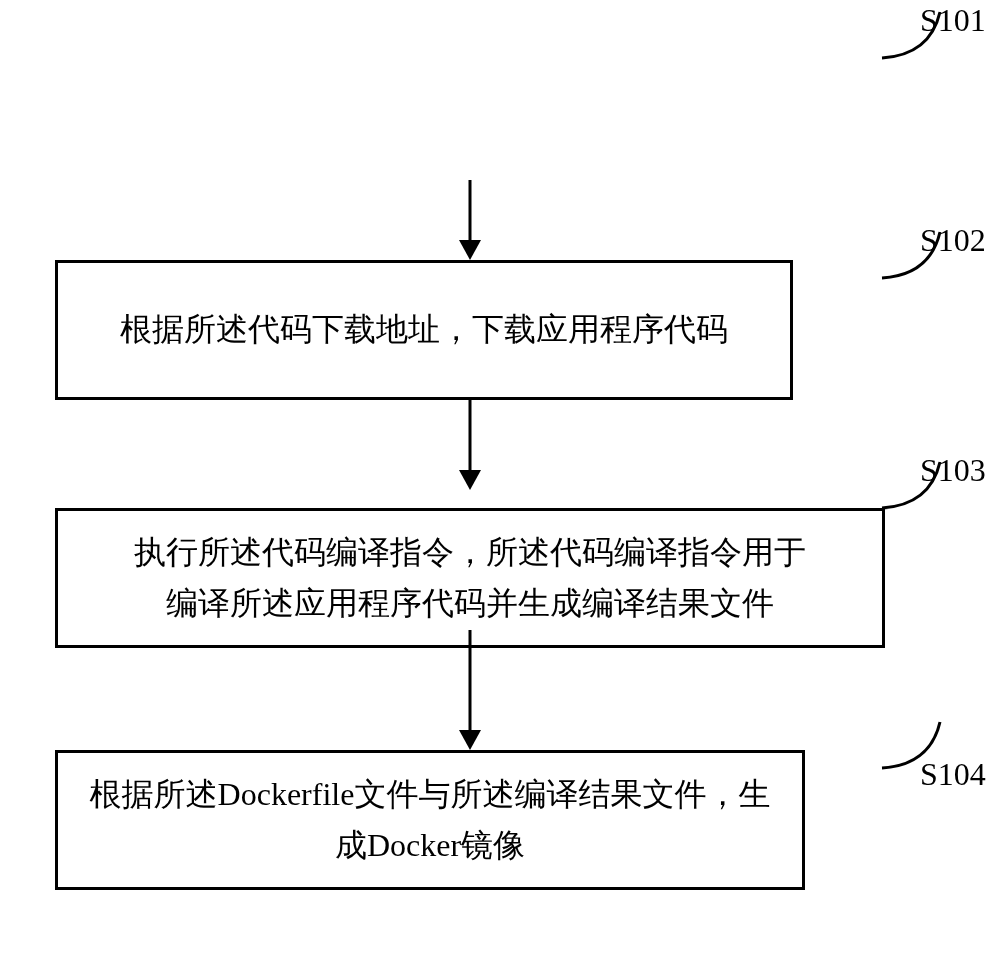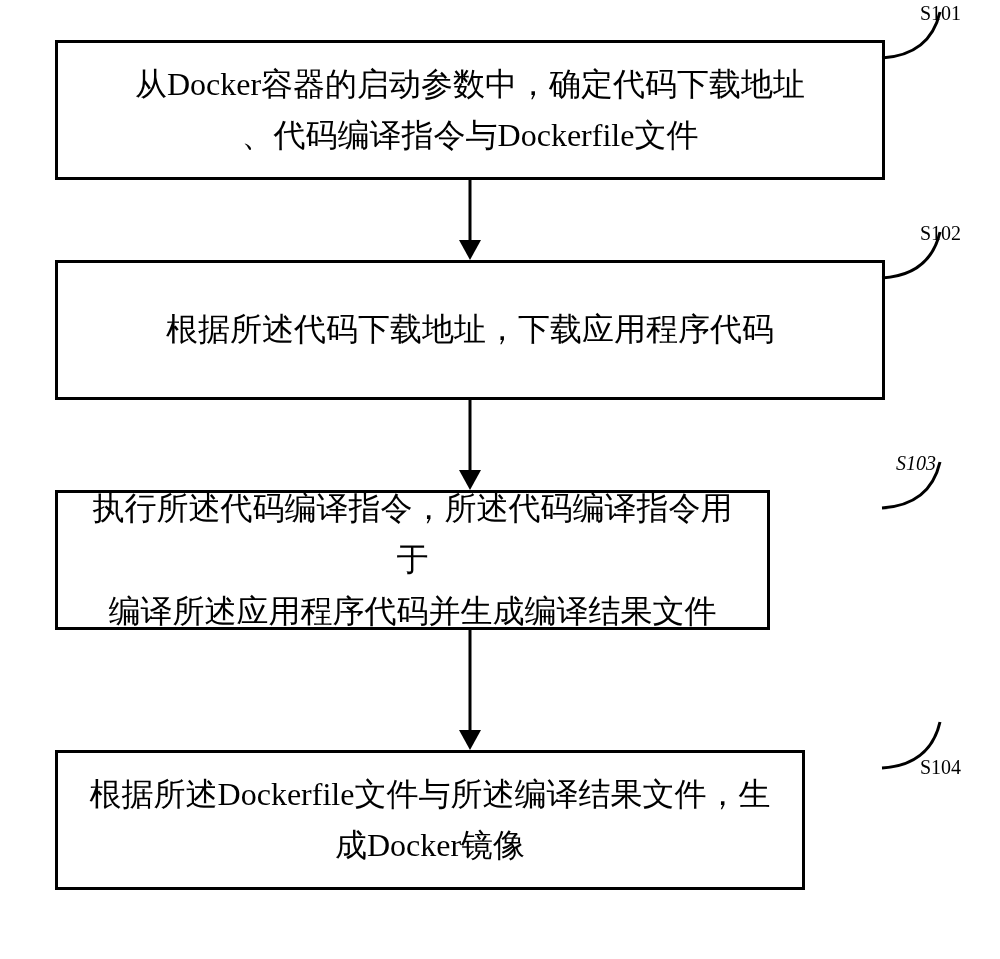--- a/index.html
+++ b/index.html
@@ -24,21 +24,21 @@
     padding: 10px 20px;
     line-height: 1.6;
   }
   .step-text {
     font-size: 32px;
     color: #000;
     white-space: pre-line;
   }
   .label {
     position: absolute;
-    font-size: 20px;
+    font-size: 32px;
     color: #000;
     font-family: "Times New Roman", serif;
   }
   .arrow-vert {
     position: absolute;
     width: 0;
   }
   .arrow-line {
     position: absolute;
     left: 50%;
@@ -66,61 +66,57 @@
     width: 100%;
     height: 100%;
     display: block;
   }
 </style>
 </head>
 <body>
 
 <div class="canvas">
 
-  <div class="step" style="left:55px; top:40px; width:830px; height:140px;">
-    <div class="step-text">从Docker容器的启动参数中，确定代码下载地址
-、代码编译指令与Dockerfile文件</div>
-  </div>
   <div class="swoosh" style="left:880px; top:10px;">
     <svg viewBox="0 0 70 50">
         <path d="M2 48 Q 50 45 60 2" stroke="#000" stroke-width="3" fill="none"></path>
       </svg>
   </div>
   <div class="label" style="left:920px; top:2px;">S101</div>
 
   <div class="arrow-vert" style="left:470px; top:180px; height:80px;">
     <div class="arrow-line" style="height:60px;"></div>
     <div class="arrow-head" style="top:60px;"></div>
   </div>
 
-  <div class="step" style="left:55px; top:260px; width:830px; height:140px;">
+  <div class="step" style="left:55px; top:260px; width:738px; height:140px;">
     <div class="step-text">根据所述代码下载地址，下载应用程序代码</div>
   </div>
   <div class="swoosh" style="left:880px; top:230px;">
     <svg viewBox="0 0 70 50">
         <path d="M2 48 Q 50 45 60 2" stroke="#000" stroke-width="3" fill="none"></path>
       </svg>
   </div>
   <div class="label" style="left:920px; top:222px;">S102</div>
 
   <div class="arrow-vert" style="left:470px; top:400px; height:90px;">
     <div class="arrow-line" style="height:70px;"></div>
     <div class="arrow-head" style="top:70px;"></div>
   </div>
 
-  <div class="step" style="left:55px; top:490px; width:715px; height:140px;">
+  <div class="step" style="left:55px; top:508px; width:830px; height:140px;">
     <div class="step-text">执行所述代码编译指令，所述代码编译指令用于
 编译所述应用程序代码并生成编译结果文件</div>
   </div>
   <div class="swoosh" style="left:880px; top:460px;">
     <svg viewBox="0 0 70 50">
         <path d="M2 48 Q 50 45 60 2" stroke="#000" stroke-width="3" fill="none"></path>
       </svg>
   </div>
-  <div class="label" style="left:896px; top:452px;font-style:italic;">S103</div>
+  <div class="label" style="left:920px; top:452px;">S103</div>
 
   <div class="arrow-vert" style="left:470px; top:630px; height:120px;">
     <div class="arrow-line" style="height:100px;"></div>
     <div class="arrow-head" style="top:100px;"></div>
   </div>
 
   <div class="step" style="left:55px; top:750px; width:750px; height:140px;">
     <div class="step-text">根据所述Dockerfile文件与所述编译结果文件，生
 成Docker镜像</div>
   </div>

